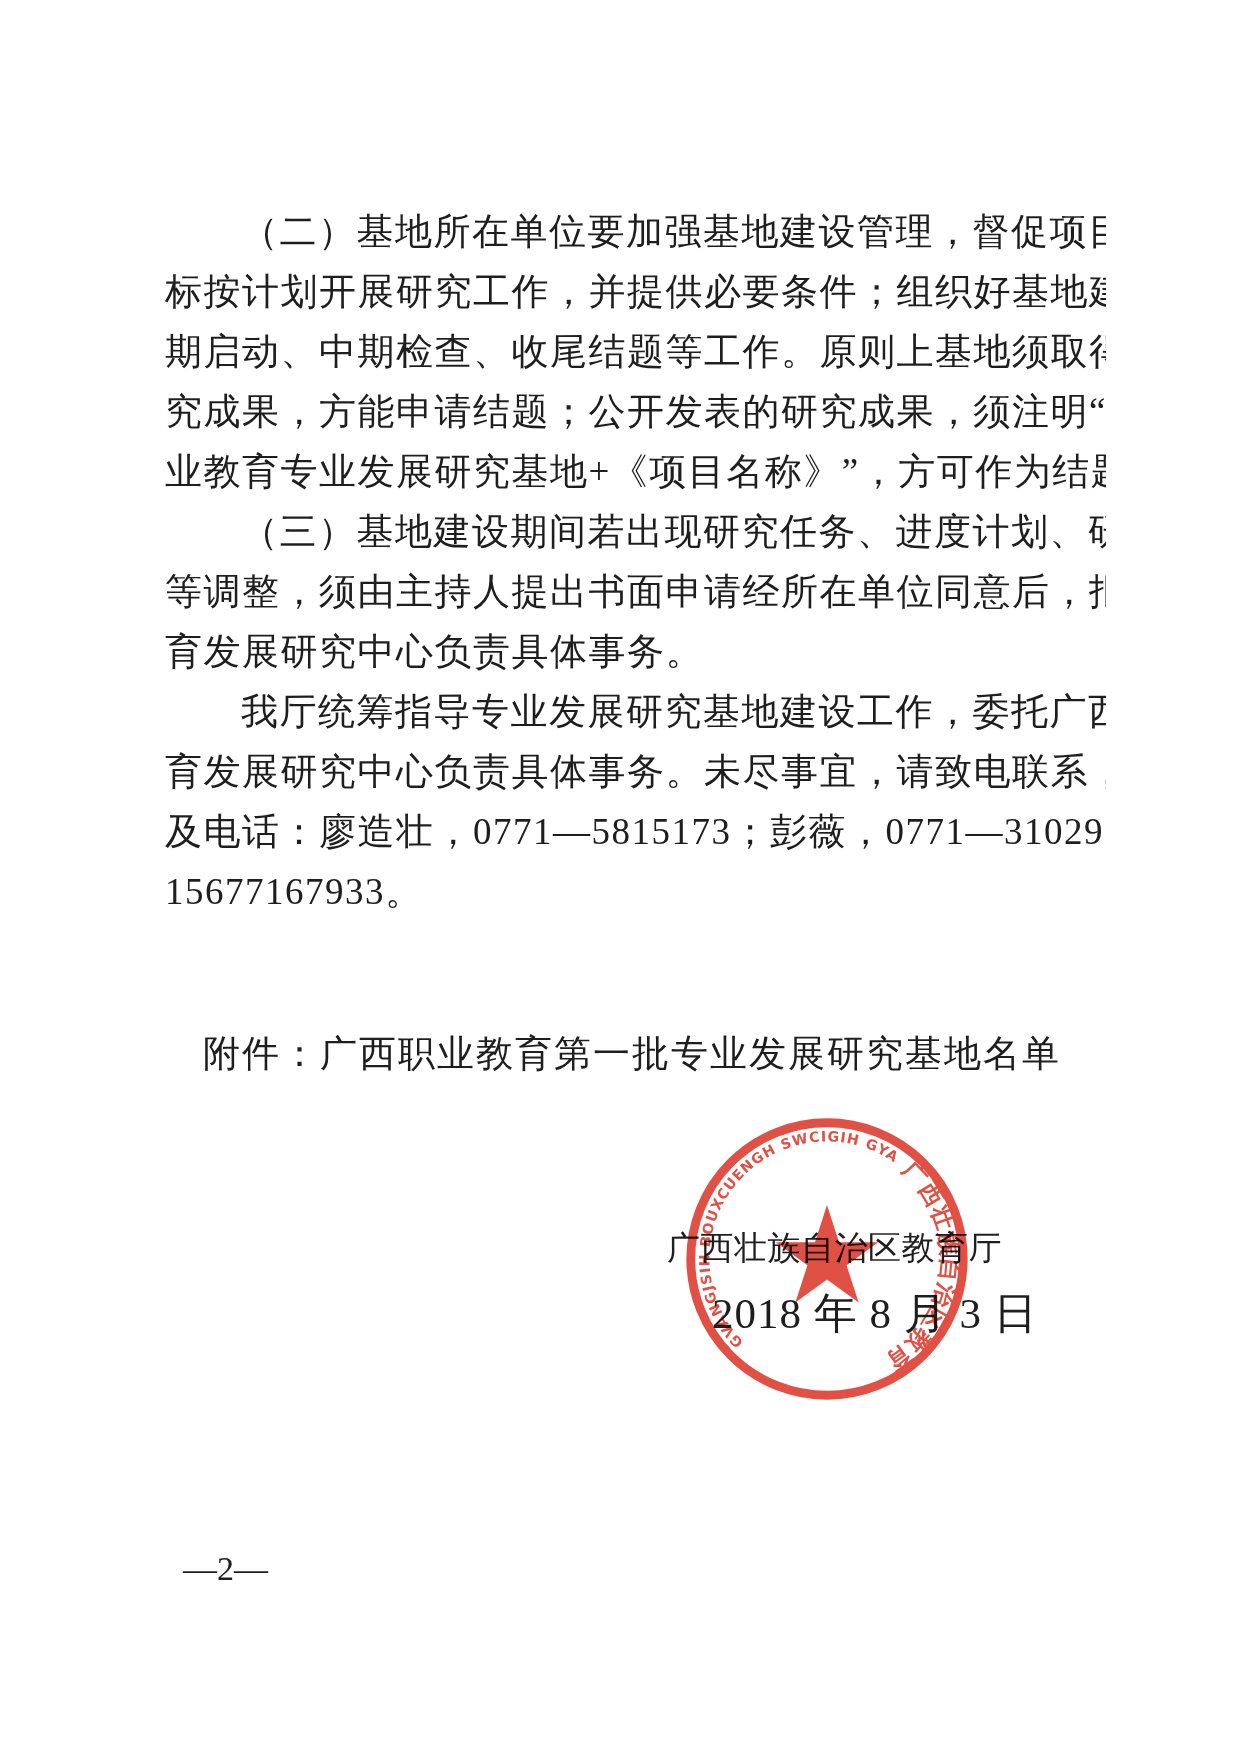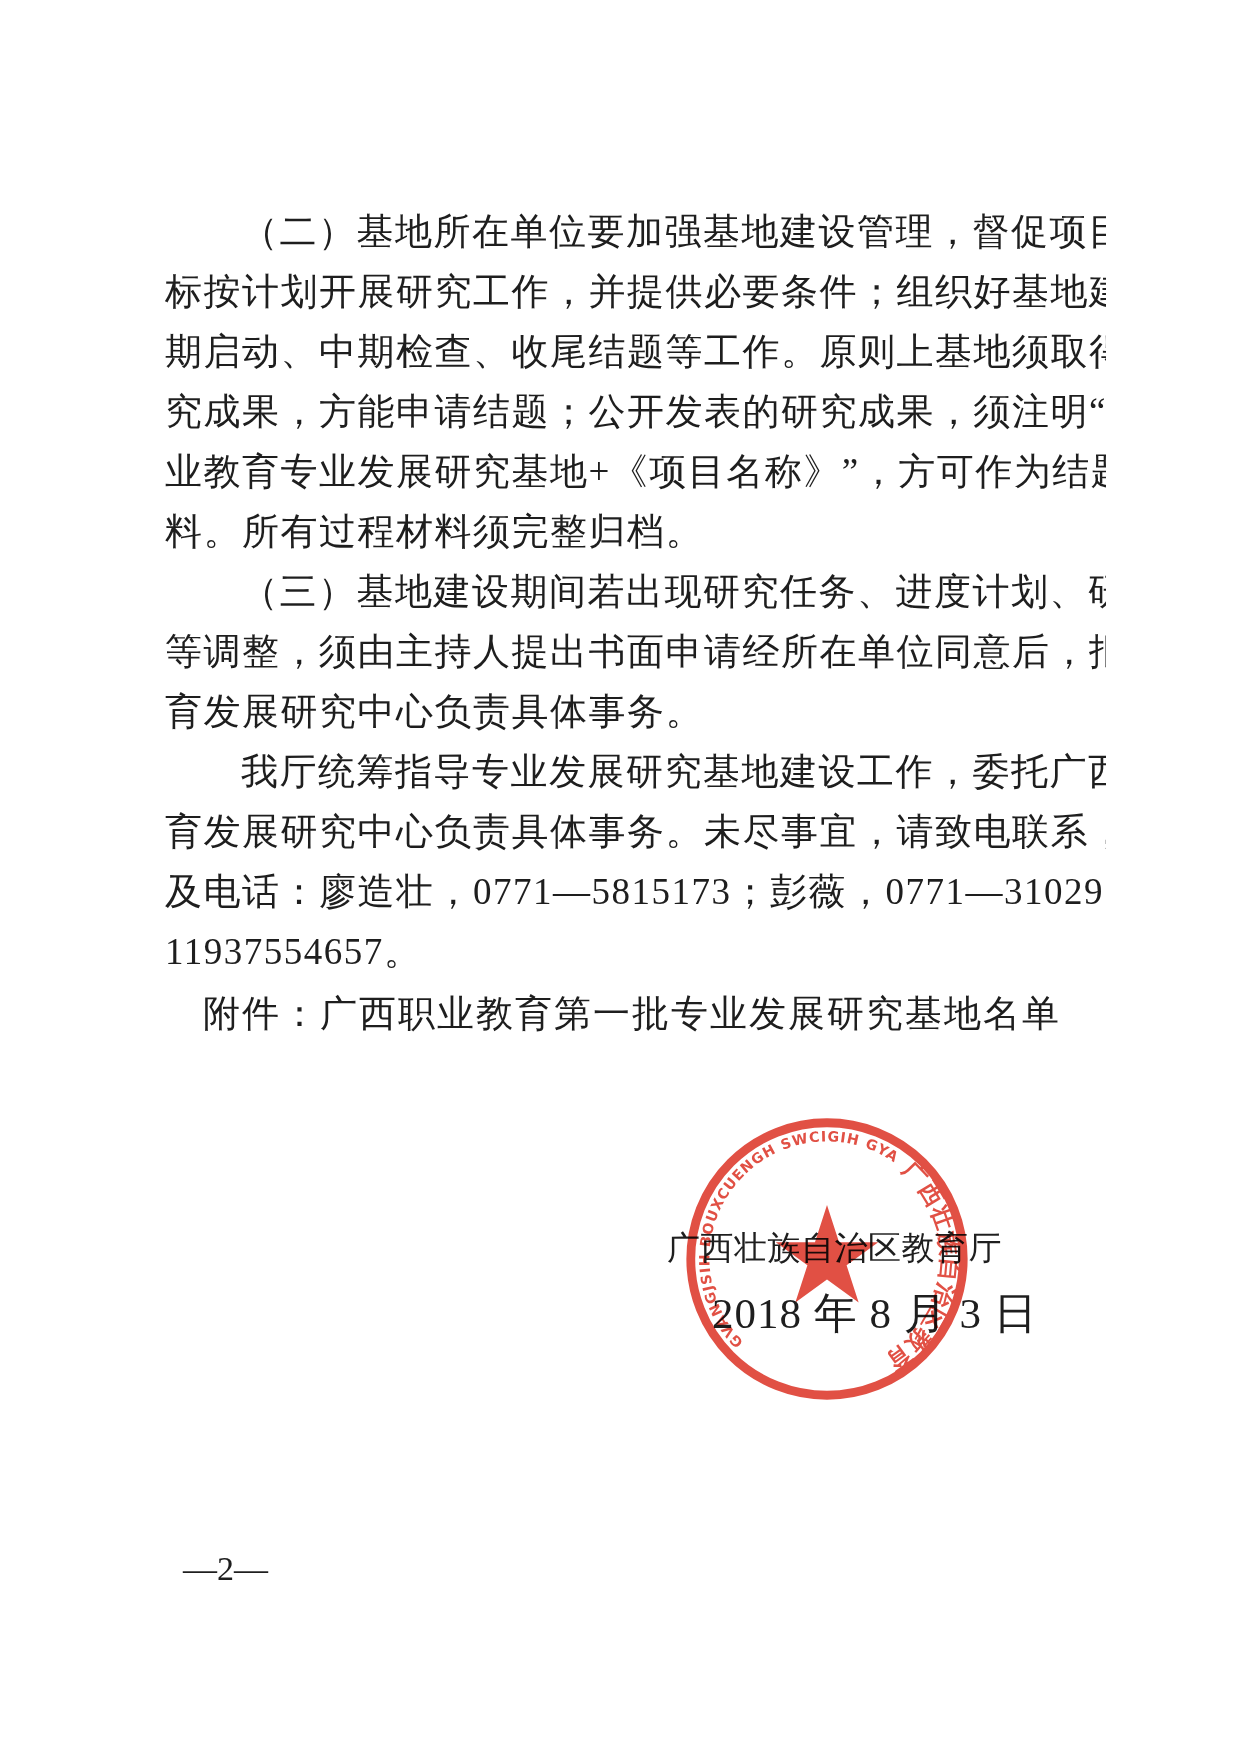--- a/index.html
+++ b/index.html
@@ -30,21 +30,21 @@
     overflow: hidden;
     white-space: nowrap;
   }
   .line.para-end {
     text-align-last: left;
   }
   .line.indent { text-indent: 76px; }
   .attachment {
     position: absolute;
     left: 203px;
-    top: 992px;
+    top: 1032px;
     font-size: 37px;
     letter-spacing: 2px;
     line-height: 44px;
     white-space: nowrap;
   }
   .seal {
     position: absolute;
     left: 680px;
     top: 1112px;
     width: 294px;
@@ -95,28 +95,27 @@
 <body>
 
 <div class="page">
 
   <div class="doc-body">
       <div class="line indent">（二）基地所在单位要加强基地建设管理，督促项目组按目</div>
       <div class="line">标按计划开展研究工作，并提供必要条件；组织好基地建设的初</div>
       <div class="line">期启动、中期检查、收尾结题等工作。原则上基地须取得预期研</div>
       <div class="line">究成果，方能申请结题；公开发表的研究成果，须注明“广西职</div>
       <div class="line">业教育专业发展研究基地+《项目名称》”，方可作为结题支撑材</div>
-      <div class="line para-end">料。所有过程材料须完整归档。</div>
       <div class="line indent">（三）基地建设期间若出现研究任务、进度计划、研究人员</div>
       <div class="line">等调整，须由主持人提出书面申请经所在单位同意后，报广西职</div>
       <div class="line para-end">育发展研究中心负责具体事务。</div>
       <div class="line indent">我厅统筹指导专业发展研究基地建设工作，委托广西职业教</div>
       <div class="line">育发展研究中心负责具体事务。未尽事宜，请致电联系，联系人</div>
       <div class="line">及电话：廖造壮，0771—5815173；彭薇，0771—3102913、</div>
-      <div class="line para-end">11937554657。</div>
+      <div class="line para-end">15677167933。</div>
     </div>
 
   <div class="attachment">附件：广西职业教育第一批专业发展研究基地名单</div>
 
   <svg class="seal" viewBox="0 0 300 300" xmlns="http://www.w3.org/2000/svg">
     <g fill="none" stroke="#dd382b">
       <circle cx="150" cy="150" r="139" stroke-width="9"></circle>
     </g>
     <path d="M150,95 L162.3,133 L202.3,133 L170,156.5 L182.3,194.5 L150,171 L117.7,194.5 L130,156.5 L97.7,133 L137.7,133 Z" fill="#dd382b" stroke="none"></path>
     <defs>

